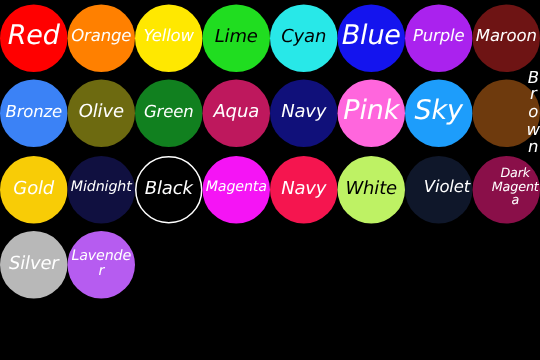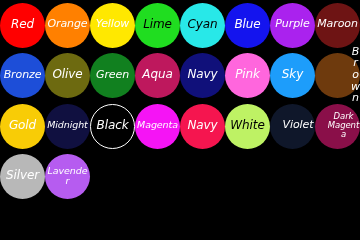--- a/index.html
+++ b/index.html
@@ -51,21 +51,21 @@
     color: #ffffff;
     line-height: 1.05;
     word-break: break-word;
     overflow-wrap: break-word;
     hyphens: none;
     position: relative;
     top: -1px;
     letter-spacing: -0.1px;
   }
   
-  .fs-xl .swatch-label { font-size: 12px; }
+  .fs-xl .swatch-label { font-size: 18px; }
   .fs-lg .swatch-label { font-size: 12px; }
   .fs-md .swatch-label { font-size: 11px; }
   .fs-sm .swatch-label { font-size: 9.5px; }
   .fs-xs .swatch-label { font-size: 8.5px; padding-left: 12px; }
   .outlined { border: 1.5px solid #ffffff; }
 </style>
 </head>
 <body>
 
 <div id="swatch-grid" style="background: rgb(0, 0, 0); grid-template-columns: repeat(8, 45px); grid-template-rows: repeat(4, 50.5px);">
@@ -103,21 +103,21 @@
       <div class="swatch-circle fs-md" style="background: rgb(170, 34, 238);">
         <span class="swatch-label" style="color: rgb(255, 255, 255);">Purple</span>
       </div>
     </div>
     <div class="swatch-cell">
       <div class="swatch-circle fs-md" style="background: rgb(110, 20, 20);">
         <span class="swatch-label" style="color: rgb(255, 255, 255);">Maroon</span>
       </div>
     </div>
     <div class="swatch-cell">
-      <div class="swatch-circle fs-md" style="background: #1d4ed8;">
+      <div class="swatch-circle fs-md" style="background: #3b82f6;">
         <span class="swatch-label" style="color: rgb(255, 255, 255);">Bronze</span>
       </div>
     </div>
     <div class="swatch-cell">
       <div class="swatch-circle fs-lg" style="background: rgb(109, 106, 16);">
         <span class="swatch-label" style="color: rgb(255, 255, 255);">Olive</span>
       </div>
     </div>
     <div class="swatch-cell">
       <div class="swatch-circle fs-md" style="background: rgb(17, 128, 31);">

